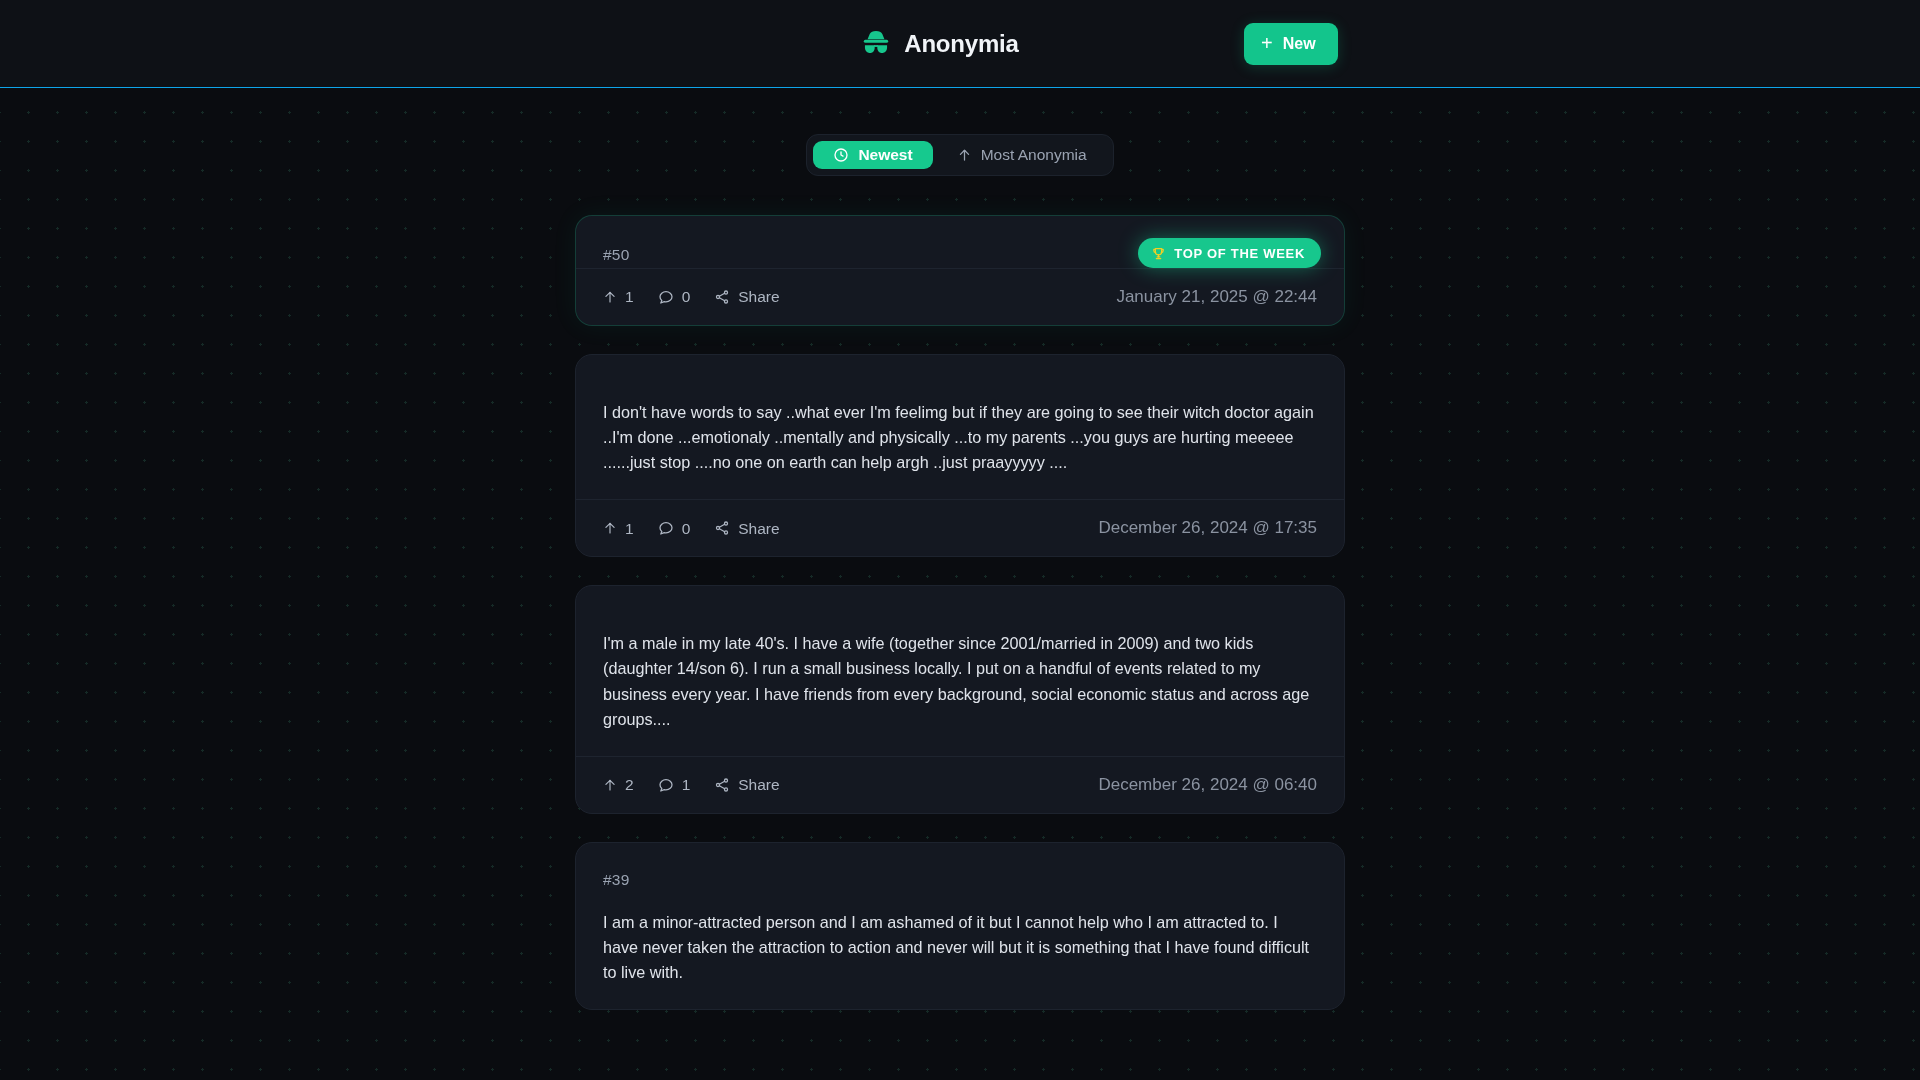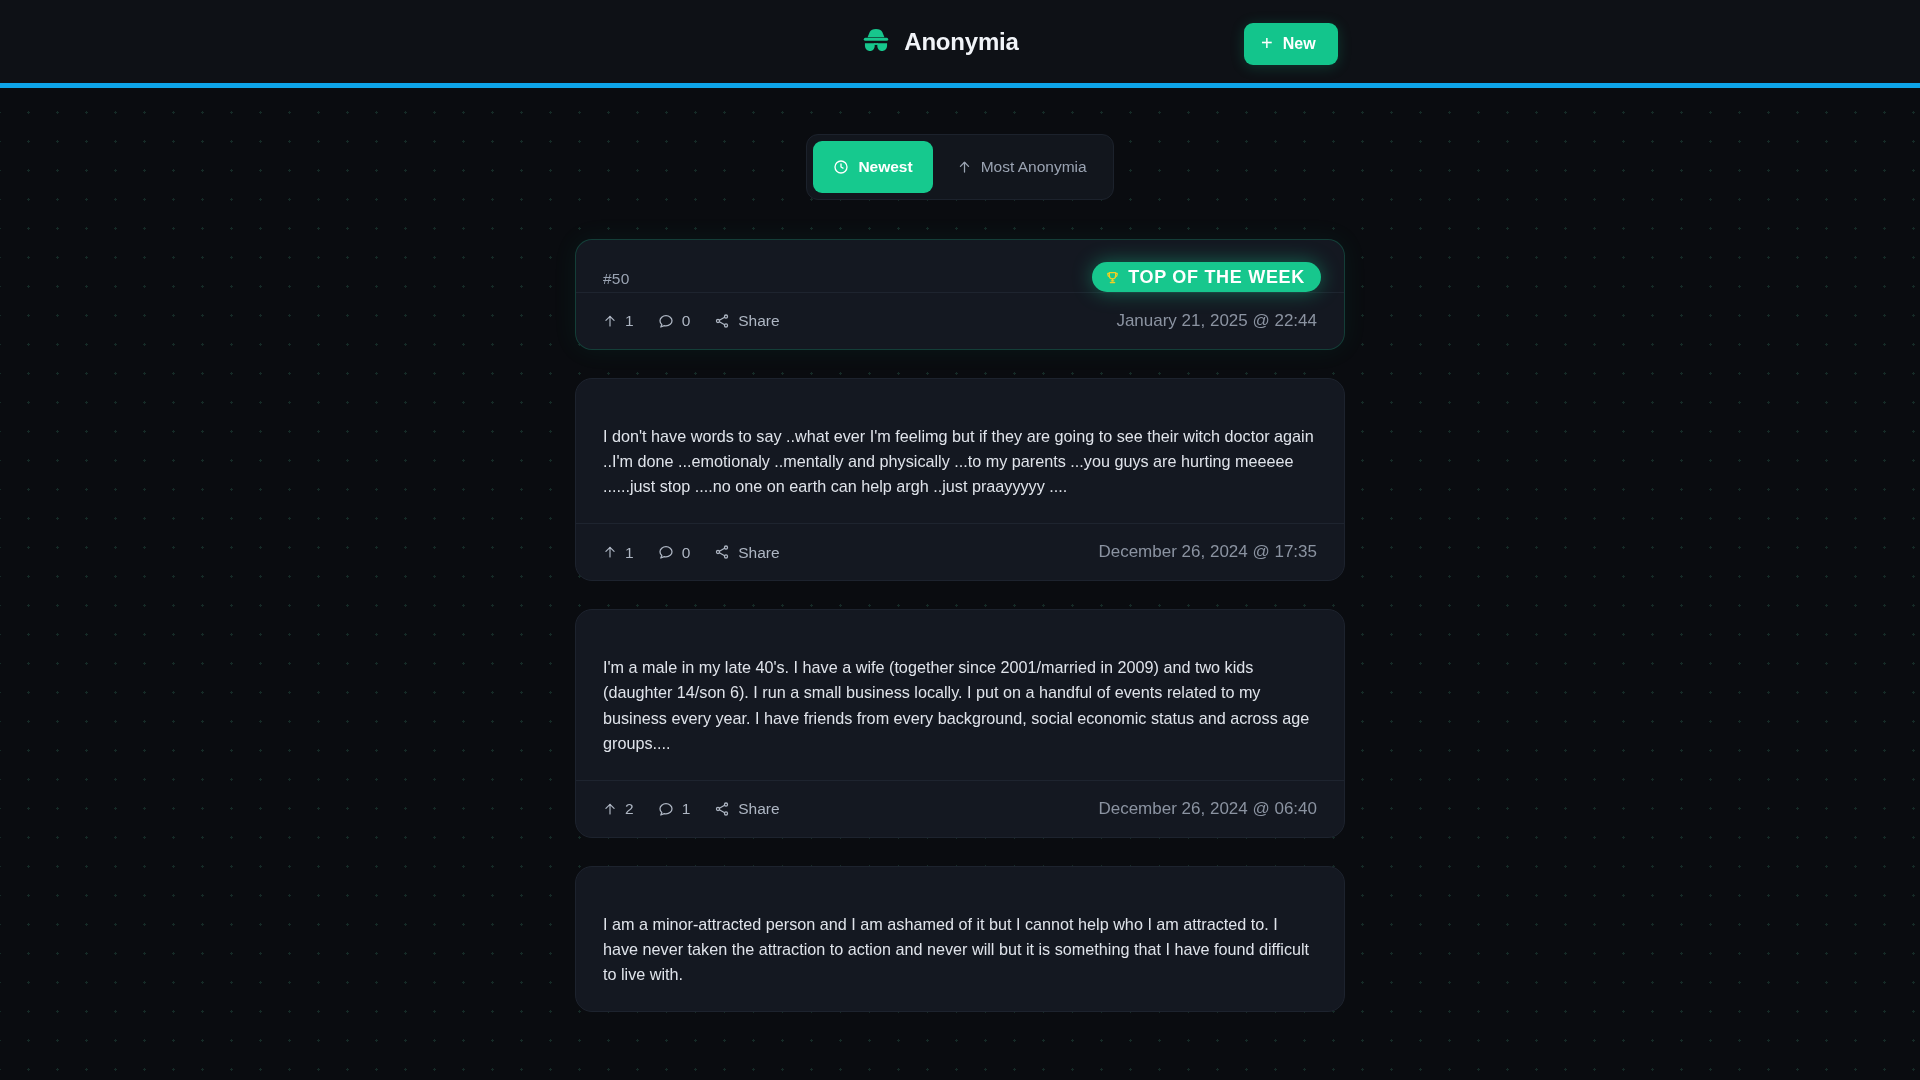--- a/index.html
+++ b/index.html
@@ -28,21 +28,21 @@
     background-position: 14px 10px;
     z-index: 0;
   }
 
   
   #app-header {
     position: relative;
     z-index: 5;
     height: 88px;
     background: #0e1116;
-    border-bottom: 5px solid #0ea5e9;
+    border-bottom: 1px solid #0ea5e9;
     display: flex;
     align-items: center;
     padding: 0 0 0 0;
   }
 
   .header-inner {
     width: 100%;
     height: 100%;
     position: relative;
     display: flex;
@@ -121,21 +121,21 @@
     background: #12161d;
     border: 1px solid #1c222c;
     border-radius: 12px;
     padding: 6px;
   }
 
   .sort-btn {
     display: inline-flex;
     align-items: center;
     gap: 9px;
-    height: 52px;
+    height: 28px;
     padding: 0 20px;
     border: none;
     border-radius: 9px;
     background: transparent;
     color: #9aa3b2;
     font-size: 15.5px;
     font-family: "Liberation Sans", sans-serif;
     cursor: pointer;
     white-space: nowrap;
   }
@@ -178,21 +178,21 @@
 
   .badge {
     display: inline-flex;
     align-items: center;
     gap: 8px;
     height: 30px;
     padding: 0 16px 0 13px;
     border-radius: 999px;
     background: #17c78d;
     color: #ffffff;
-    font-size: 18px;
+    font-size: 13px;
     font-weight: 700;
     letter-spacing: 0.7px;
     white-space: nowrap;
     box-shadow: 0 0 20px rgba(23,199,141,0.45);
     margin-top: -4px;
     margin-right: -4px;
   }
   .badge svg { display: block; flex: none; }
 
   .card-body {
@@ -421,18 +421,21 @@
                     <line x1="8.05" y1="13.15" x2="15.95" y2="17.55"></line>
                   </svg>
                 </span>
                 <span>Share</span>
               </button>
             </div>
             <span class="card-date">December 26, 2024 @ 06:40</span>
           </div>
         </article>
         <article class="card">
+          <div class="card-head">
+            <span class="card-id">#39</span>
+          </div>
           <div class="card-body">I am a minor-attracted person and I am ashamed of it but I cannot help who I am attracted to. I have never taken the attraction to action and never will but it is something that I have found difficult to live with.</div>
         </article>
       </div>
 
   </div>
 </main>
 
 </body></html>

